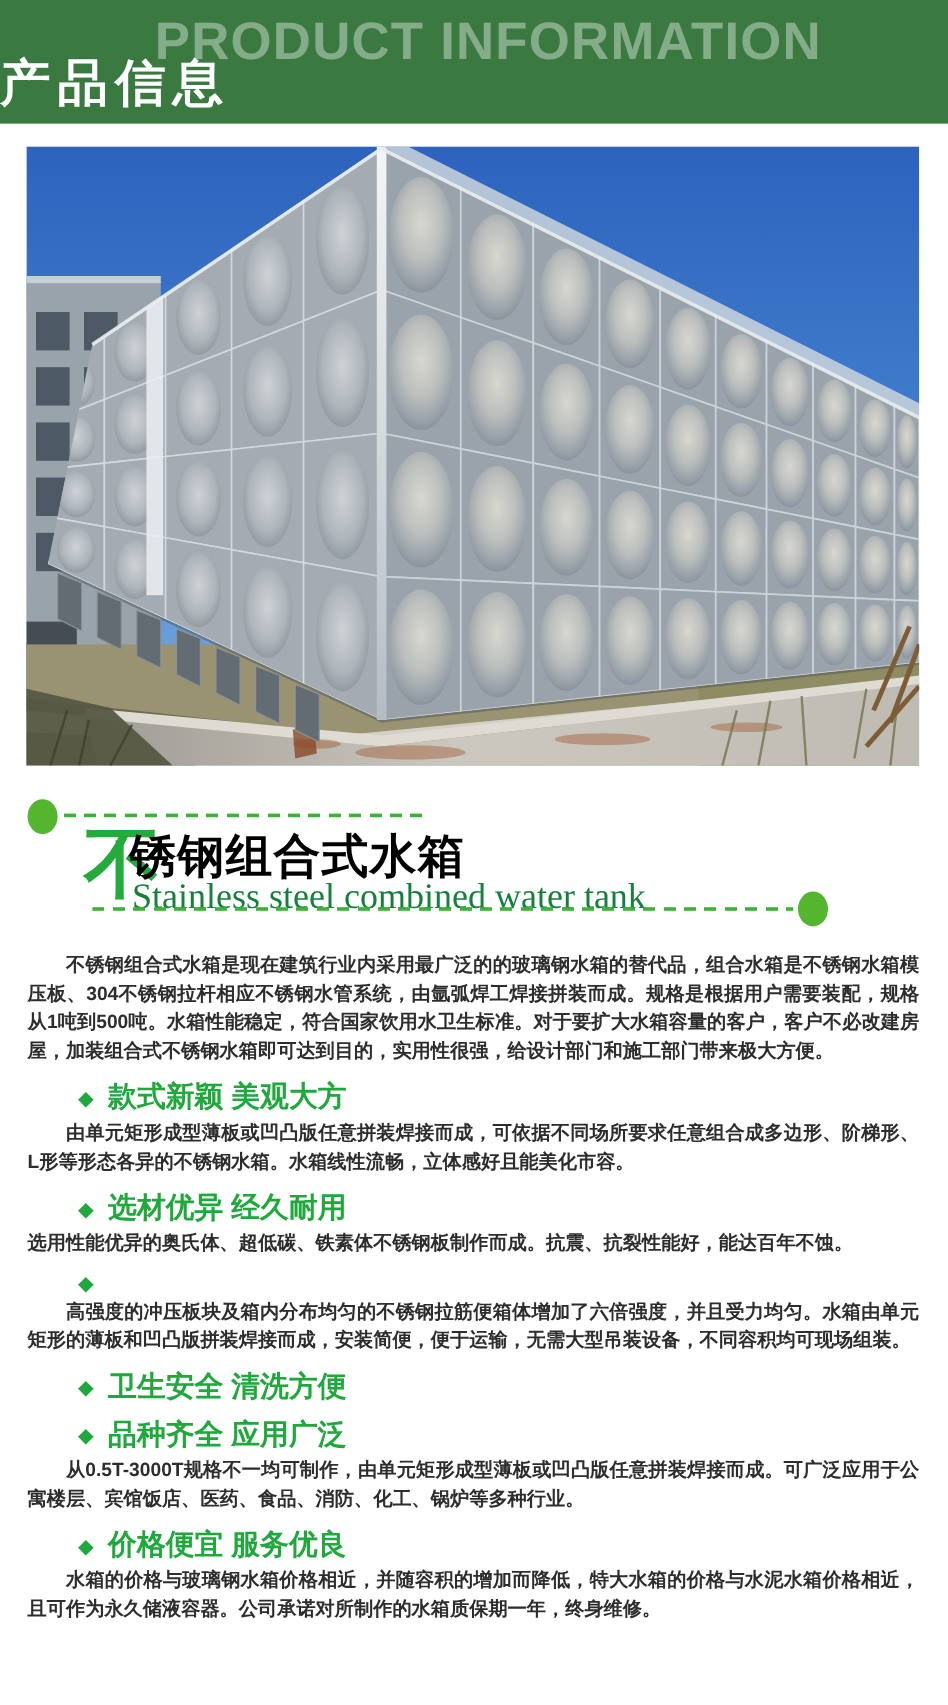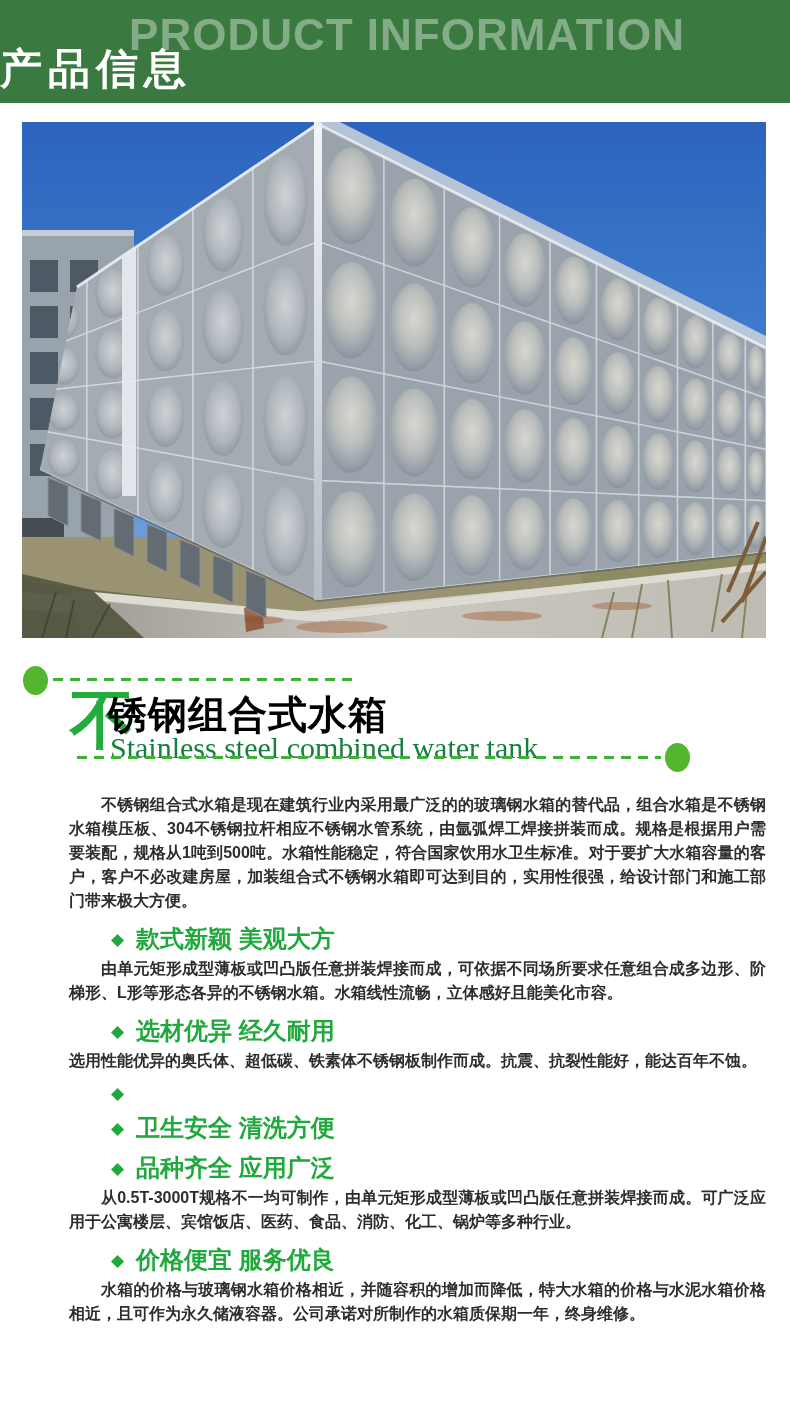--- a/index.html
+++ b/index.html
@@ -29,21 +29,21 @@
     background:repeating-linear-gradient(90deg,#3bb334 0 10px,transparent 10px 17px);}
   .dash.top{left:53px;top:23px;width:306px;}
   .dash.bottom{left:77px;top:101px;width:584px;}
   .drop-cap{position:absolute;left:70px;top:33px;font-size:64px;line-height:1;
     color:#23ab3b;font-weight:700;}
   .title-text{position:absolute;left:108px;top:40px;font-size:39px;line-height:1;
     color:#000000;font-weight:700;letter-spacing:1px;white-space:nowrap;}
   .subtitle{position:absolute;left:110px;top:78px;font-size:30px;line-height:1;
     color:#15803d;font-family:"Liberation Serif","DejaVu Serif",serif;white-space:nowrap;}
   
-  .content{padding:0 24px 0 23px;margin-left:46px;}
+  .content{padding:0 24px 0 23px;}
   .content p{margin:0;font-size:16px;line-height:24px;text-align:justify;
     color:#2d2d2d;font-weight:700;}
   .content p.indent{text-indent:2em;}
   .content p.intro{margin-top:8px;}
   h3.sec{margin:12px 0 4px;padding-left:42px;font-size:24px;line-height:28px;
     color:#1fa83b;font-weight:700;display:flex;align-items:center;gap:12px;}
   h3.sec .diamond{font-size:17px;line-height:1;}
 </style>
 </head>
 <body>
@@ -313,20 +313,21 @@
 
   <h3 class="sec">
     <span class="diamond">◆</span>
     <span>选材优异 经久耐用</span>
   </h3>
   <p>选用性能优异的奥氏体、超低碳、铁素体不锈钢板制作而成。抗震、抗裂性能好，能达百年不蚀。</p>
 
   <h3 class="sec">
     <span class="diamond">◆</span>
   </h3>
+  <p class="indent">高强度的冲压板块及箱内分布均匀的不锈钢拉筋便箱体增加了六倍强度，并且受力均匀。水箱由单元矩形的薄板和凹凸版拼装焊接而成，安装简便，便于运输，无需大型吊装设备，不同容积均可现场组装。</p>
 
   <h3 class="sec">
     <span class="diamond">◆</span>
     <span>卫生安全 清洗方便</span>
   </h3>
 
   <h3 class="sec">
     <span class="diamond">◆</span>
     <span>品种齐全 应用广泛</span>
   </h3>

